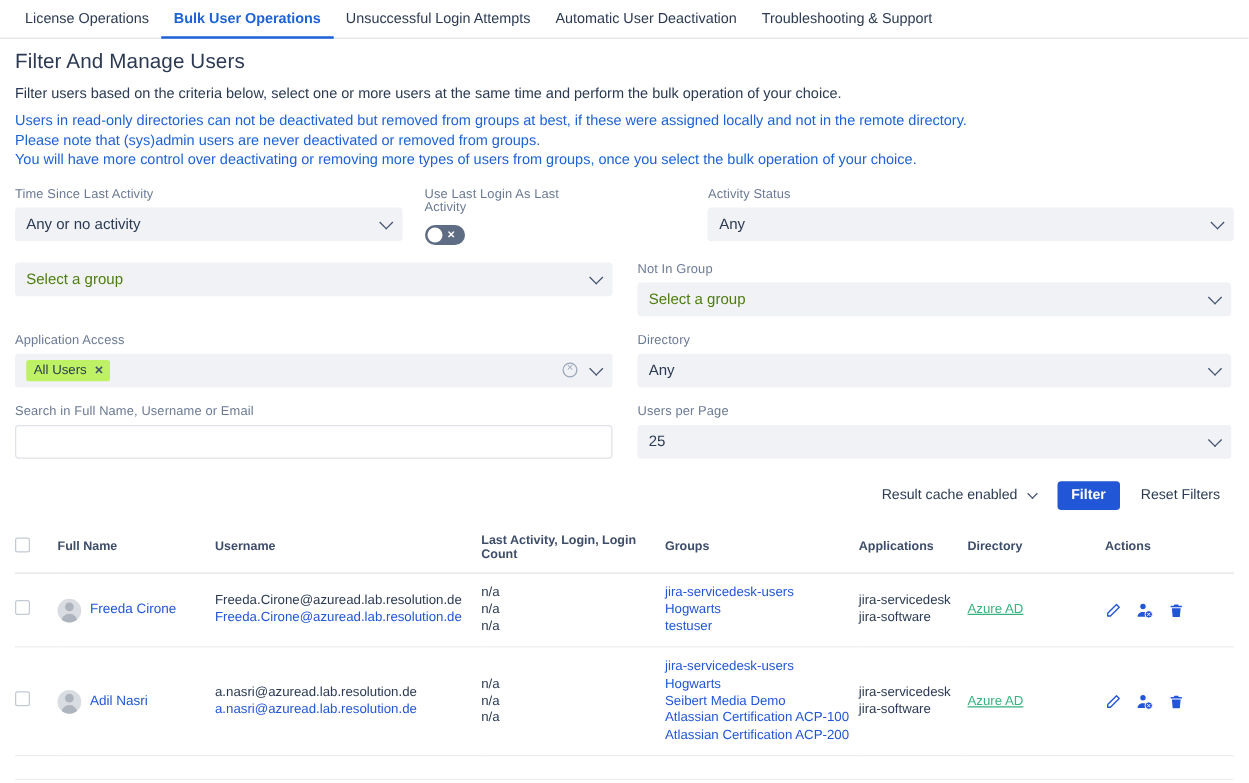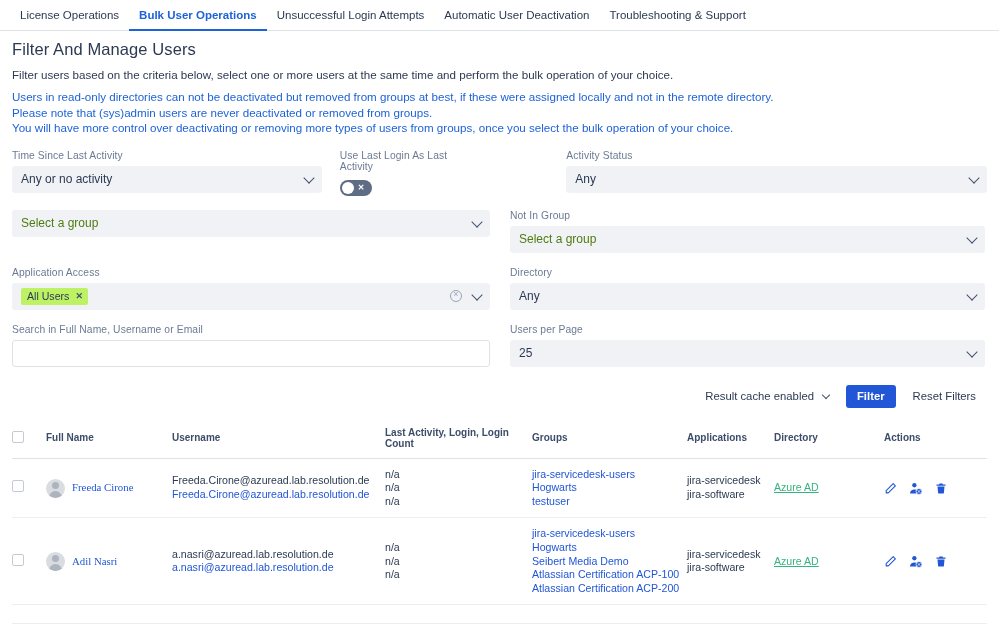--- a/index.html
+++ b/index.html
@@ -218,21 +218,21 @@
 
   .cbx {
     width: 12px; height: 12px;
     border: 1px solid #c4cad4;
     border-radius: 2px;
     background: #fff;
     display: inline-block;
     cursor: pointer;
   }
 
-  .namecell { display: flex; align-items: center; gap: 7px; font-family: Liberation Serif, serif; }
+  .namecell { display: flex; align-items: center; gap: 7px; }
   .avatar {
     width: 19px; height: 19px; border-radius: 50%;
     background: #d9dce1;
     position: relative; overflow: hidden;
     flex: 0 0 auto;
   }
   .avatar::before {
     content: ""; position: absolute;
     width: 7px; height: 7px; border-radius: 50%;
     background: #aeb4bd; left: 6px; top: 3px;

